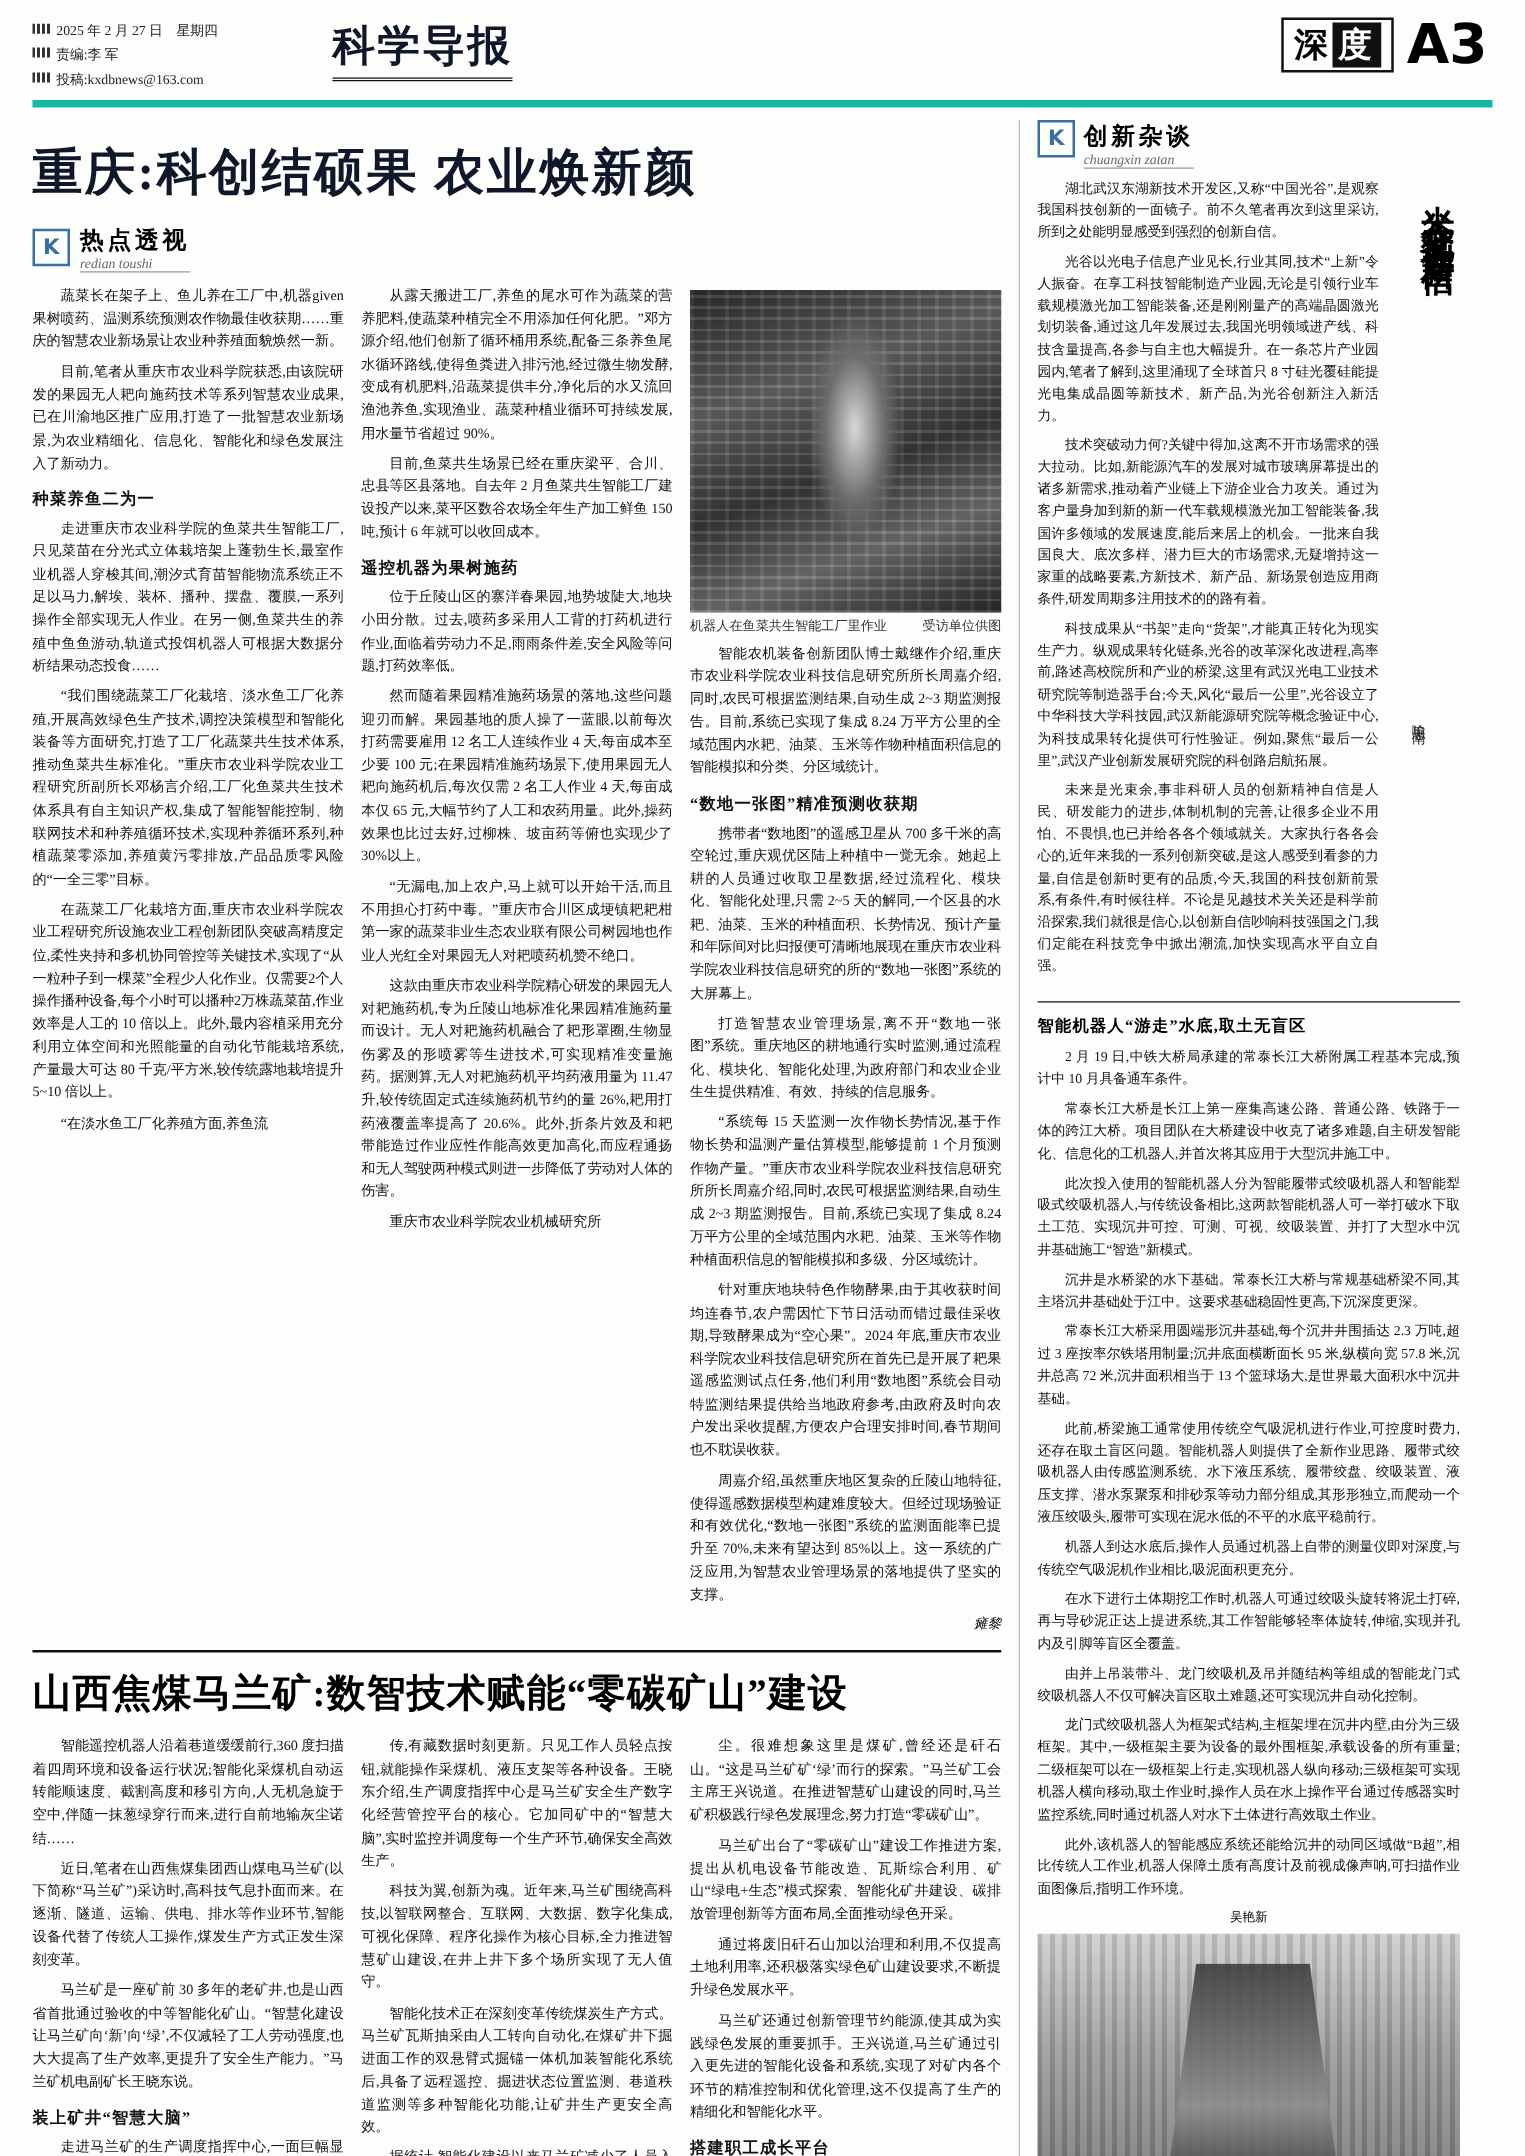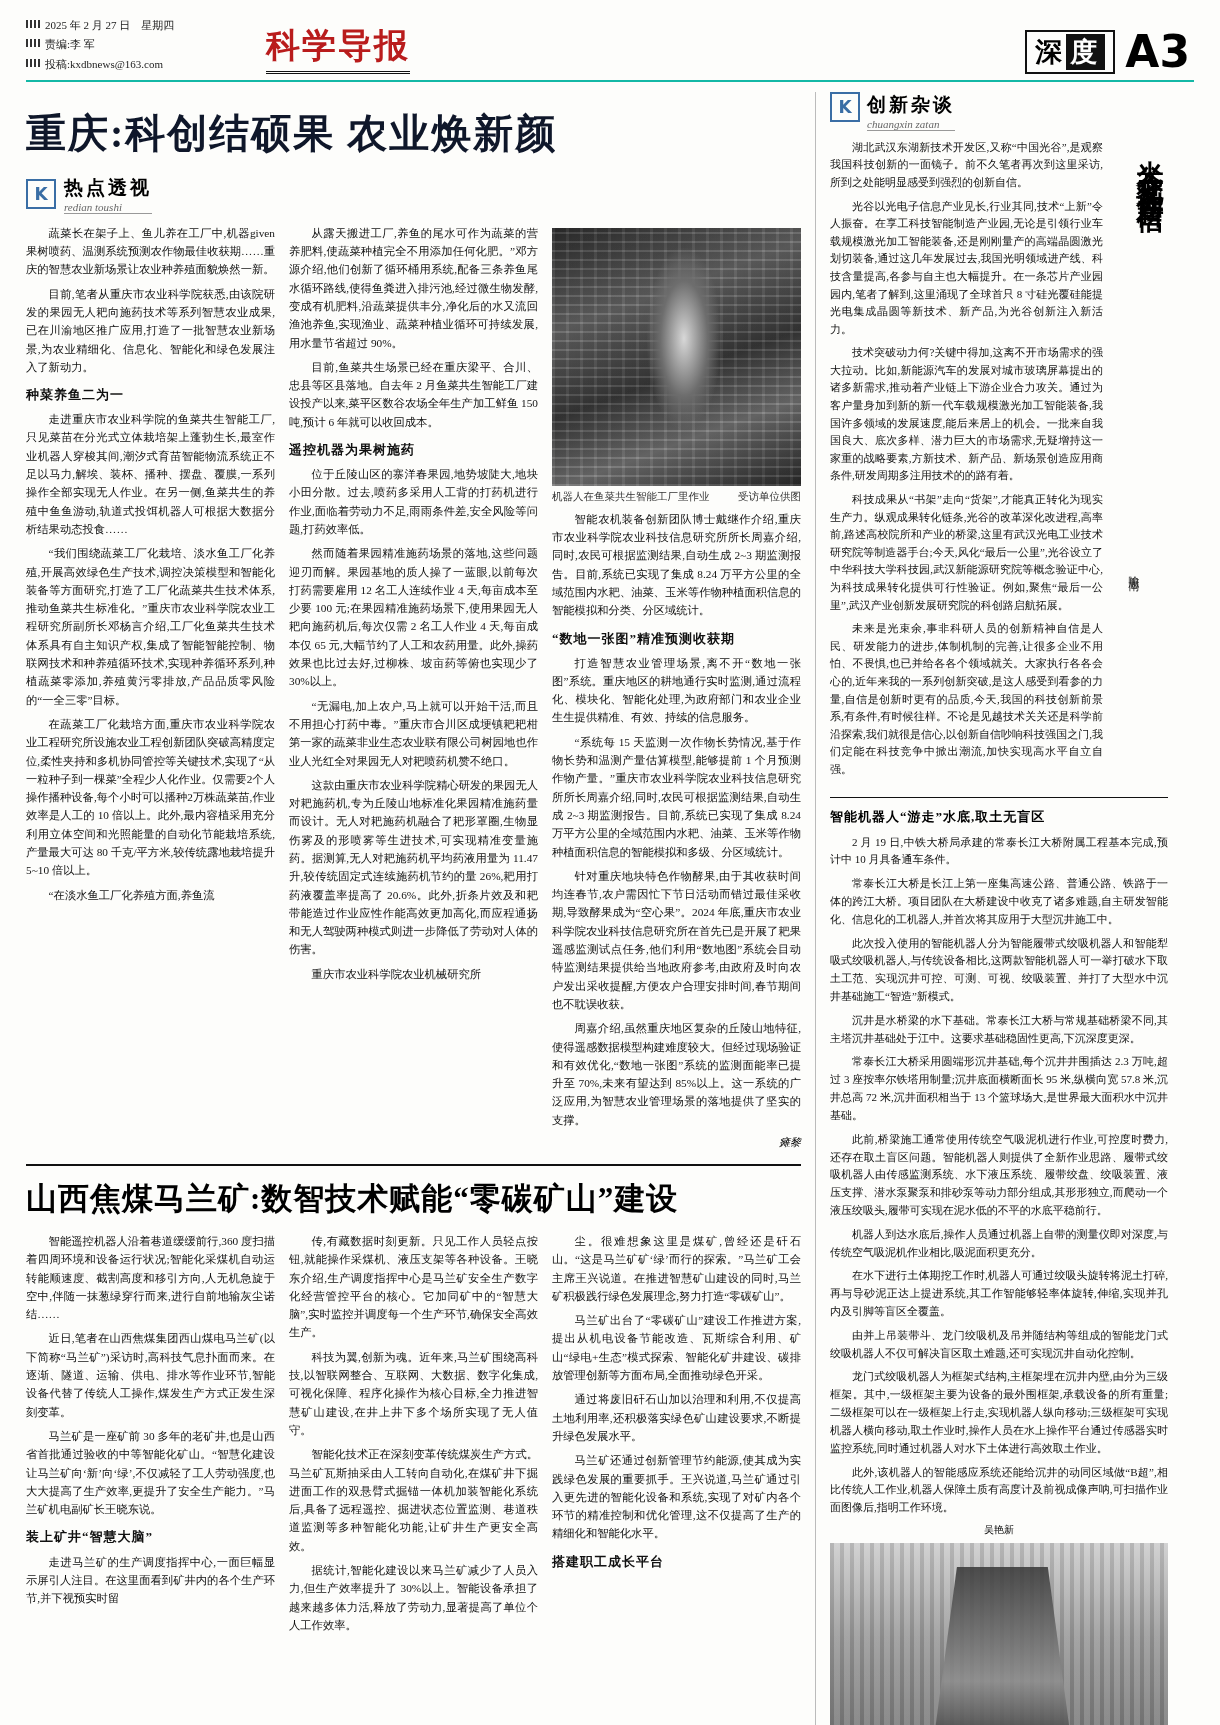--- a/index.html
+++ b/index.html
@@ -1,24 +1,24 @@
 <!DOCTYPE html>
 <html><head>
 <meta charset="utf-8">
 <style>
   html,body{margin:0;padding:0;background:#8d8d8d;}
   body{font-family:"Liberation Serif","DejaVu Serif",serif;}
   .page{width:1220px;height:1725px;background:#fdfdfb;position:relative;box-sizing:border-box;padding:14px 26px 10px 26px;overflow:hidden;}
   
-  .masthead{display:flex;align-items:flex-end;border-bottom:2px solid #14b8a6;padding-bottom:6px;}
+  .masthead{display:flex;align-items:flex-start;border-bottom:6px solid #14b8a6;padding-bottom:6px;}
   .mh-left{width:230px;font-size:11px;line-height:1.75;color:#222;padding-top:2px;}
   .mh-left div{white-space:nowrap;}
   .mh-bar{display:inline-block;width:14px;height:8px;background:repeating-linear-gradient(90deg,#333 0 2px,#fff 2px 4px);margin-right:5px;vertical-align:1px;}
   .mh-mid{flex:1;display:flex;align-items:center;padding-left:10px;}
-  .logo{font-size:34px;font-weight:bold;letter-spacing:2px;color:#b91c1c;font-family:"DejaVu Serif",serif;border-bottom:3px double #111;padding-bottom:2px;}
+  .logo{font-size:34px;font-weight:bold;letter-spacing:2px;color:#0f172a;font-family:"DejaVu Serif",serif;border-bottom:3px double #111;padding-bottom:2px;}
   .mh-right{display:flex;align-items:center;gap:10px;padding-right:4px;}
   .depth-box{border:2px solid #111;padding:2px 8px;font-size:27px;font-weight:bold;letter-spacing:4px;display:flex;align-items:center;}
   .depth-box .b{background:#111;color:#fff;padding:0 4px;}
   .pagenum{font-size:44px;font-weight:bold;font-family:"DejaVu Sans",sans-serif;line-height:1;}
   
   .body-wrap{display:flex;margin-top:10px;}
   .left-col{width:790px;padding-right:14px;box-sizing:border-box;border-right:1px solid #bbb;}
   .right-col{width:352px;padding-left:14px;box-sizing:border-box;}
   h1.head1{font-size:40px;font-weight:bold;letter-spacing:2px;margin:14px 0 14px 0;color:#0f172a;}
   .kicker{display:flex;align-items:center;gap:8px;margin:6px 0 10px 0;}
@@ -115,20 +115,21 @@
         <div class="col">
           <div class="figure">
             <div class="figimg"></div>
             <div class="figcap">
               <span>机器人在鱼菜共生智能工厂里作业</span>
               <span>受访单位供图</span>
             </div>
           </div>
           <p>智能农机装备创新团队博士戴继作介绍,重庆市农业科学院农业科技信息研究所所长周嘉介绍,同时,农民可根据监测结果,自动生成 2~3 期监测报告。目前,系统已实现了集成 8.24 万平方公里的全域范围内水耙、油菜、玉米等作物种植面积信息的智能模拟和分类、分区域统计。</p>
           <p class="sub">“数地一张图”精准预测收获期</p>
+          <p>携带者“数地图”的遥感卫星从 700 多千米的高空轮过,重庆观优区陆上种植中一觉无余。她起上耕的人员通过收取卫星数据,经过流程化、模块化、智能化处理,只需 2~5 天的解同,一个区县的水耙、油菜、玉米的种植面积、长势情况、预计产量和年际间对比归报便可清晰地展现在重庆市农业科学院农业科技信息研究的所的“数地一张图”系统的大屏幕上。</p>
           <p>打造智慧农业管理场景,离不开“数地一张图”系统。重庆地区的耕地通行实时监测,通过流程化、模块化、智能化处理,为政府部门和农业企业生生提供精准、有效、持续的信息服务。</p>
           <p>“系统每 15 天监测一次作物长势情况,基于作物长势和温测产量估算模型,能够提前 1 个月预测作物产量。”重庆市农业科学院农业科技信息研究所所长周嘉介绍,同时,农民可根据监测结果,自动生成 2~3 期监测报告。目前,系统已实现了集成 8.24 万平方公里的全域范围内水耙、油菜、玉米等作物种植面积信息的智能模拟和多级、分区域统计。</p>
           <p>针对重庆地块特色作物酵果,由于其收获时间均连春节,农户需因忙下节日活动而错过最佳采收期,导致酵果成为“空心果”。2024 年底,重庆市农业科学院农业科技信息研究所在首先已是开展了耙果遥感监测试点任务,他们利用“数地图”系统会目动特监测结果提供给当地政府参考,由政府及时向农户发出采收提醒,方便农户合理安排时间,春节期间也不耽误收获。</p>
           <p>周嘉介绍,虽然重庆地区复杂的丘陵山地特征,使得遥感数据模型构建难度较大。但经过现场验证和有效优化,“数地一张图”系统的监测面能率已提升至 70%,未来有望达到 85%以上。这一系统的广泛应用,为智慧农业管理场景的落地提供了坚实的支撑。</p>
           <div class="sign">瘫黎</div>
         </div>
       </div>
 
       <div class="rule-top"></div>
       <h2 class="head2">山西焦煤马兰矿:数智技术赋能“零碳矿山”建设</h2>

